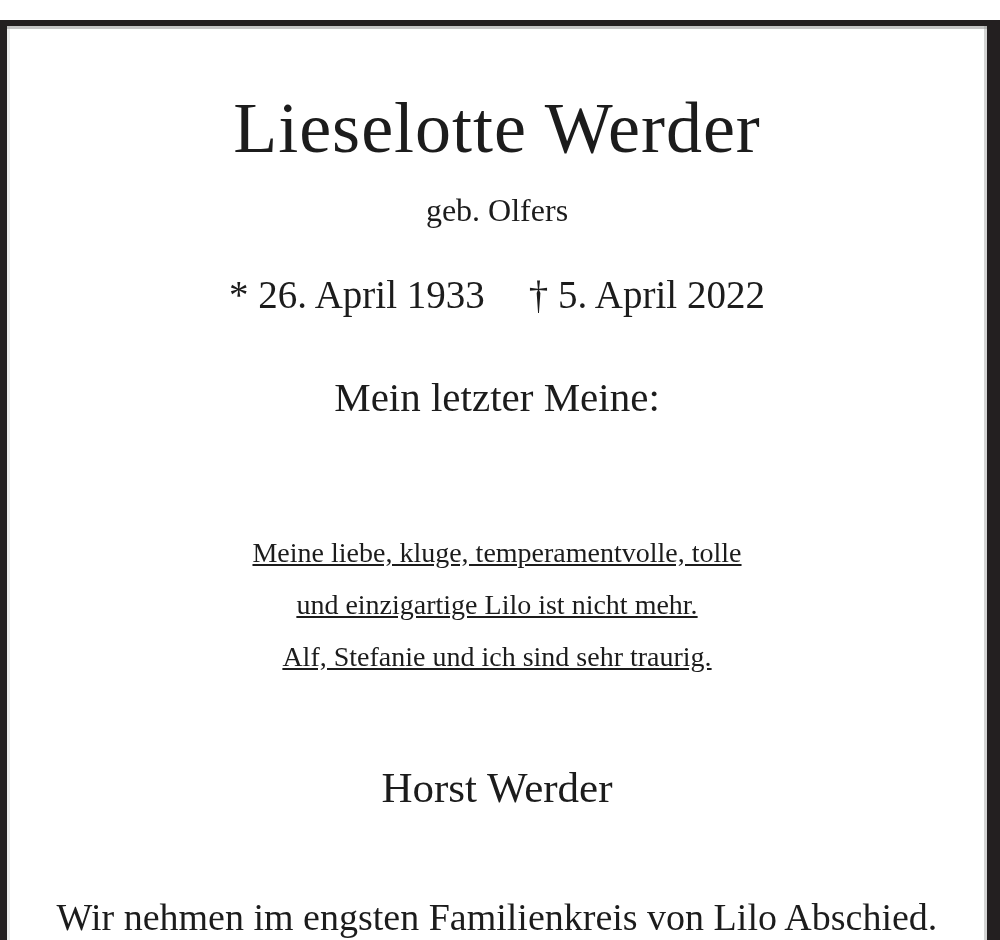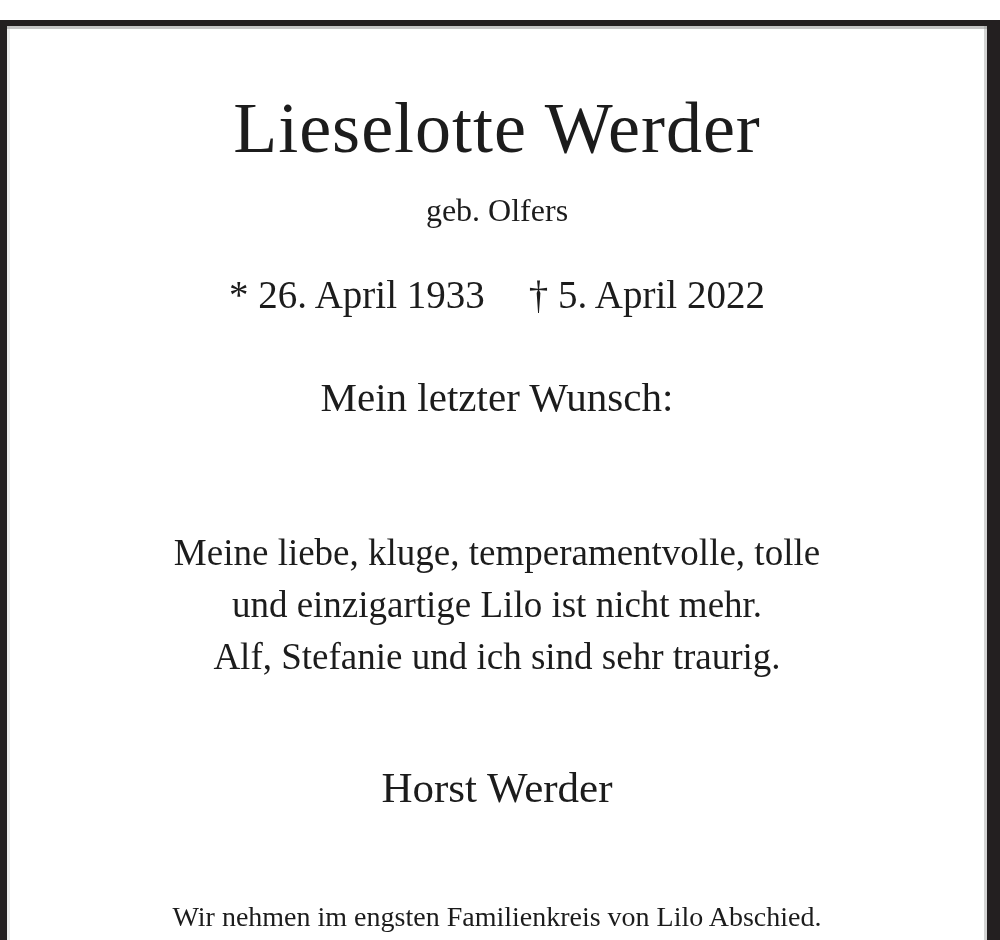--- a/index.html
+++ b/index.html
@@ -56,51 +56,52 @@
   .death-date {
     display: inline-block;
     margin-left: 44px;
   }
   .last-wish-heading {
     font-size: 41px;
     line-height: 48px;
     margin-top: 55px;
   }
   .message {
-    font-size: 37px;
+    font-size: 28px;
     line-height: 52px;
     margin-top: 106px;
+    text-decoration: underline;
   }
   .signature {
     font-size: 43px;
     line-height: 50px;
     margin-top: 80px;
     font-family: Liberation Serif, serif;
   }
   .closing-line {
-    font-size: 28px;
+    font-size: 38px;
     line-height: 44px;
     margin-top: 82px;
   }
 </style>
 </head>
 <body>
 
 <div class="frame">
   <div class="content">
 
     <h1 class="deceased-name">Lieselotte Werder</h1>
 
     <div class="maiden-name">geb. Olfers</div>
 
     <div class="dates-line">
       <span class="birth-date">* 26. April 1933</span><span class="death-date">† 5. April 2022</span>
     </div>
 
-    <div class="last-wish-heading">Mein letzter Wunsch:</div>
+    <div class="last-wish-heading">Mein letzter Meine:</div>
 
     <div class="message">
       <div>Meine liebe, kluge, temperamentvolle, tolle</div>
       <div>und einzigartige Lilo ist nicht mehr.</div>
       <div>Alf, Stefanie und ich sind sehr traurig.</div>
     </div>
 
     <div class="signature">Horst Werder</div>
 
     <div class="closing-line">Wir nehmen im engsten Familienkreis von Lilo Abschied.</div>

